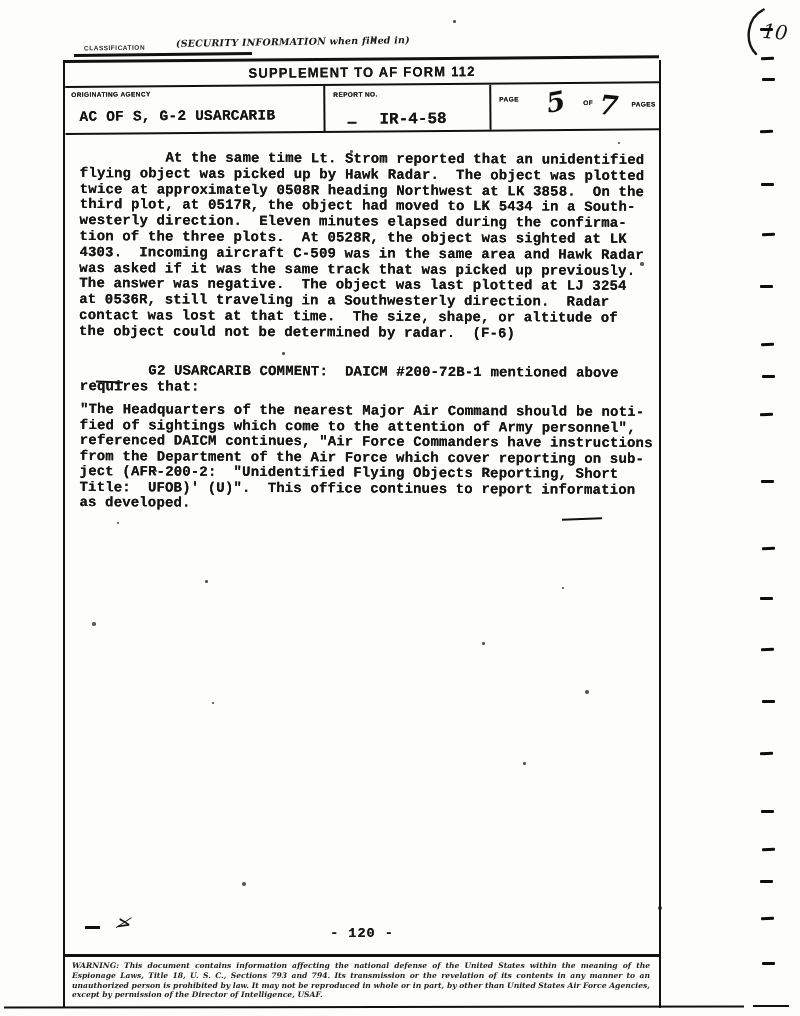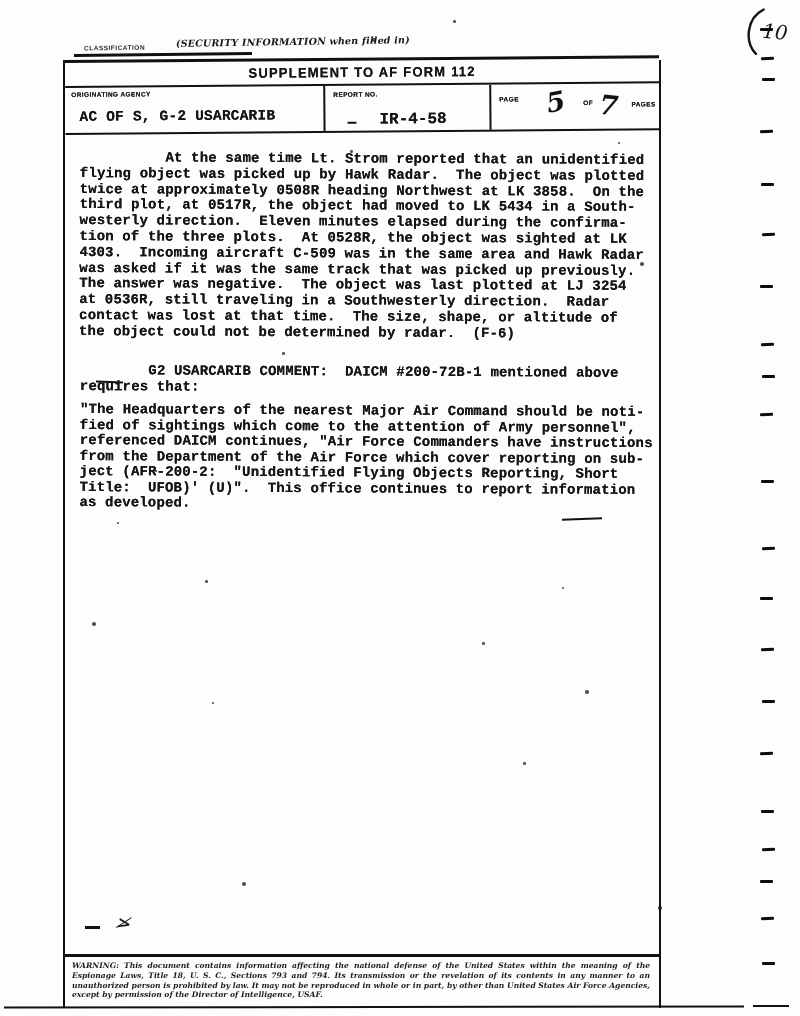--- a/index.html
+++ b/index.html
@@ -151,20 +151,21 @@
   <div class="body-text mono para2">        G2 USARCARIB COMMENT:  DAICM #200-72B-1 mentioned above
 requires that:</div>
   <div class="body-text mono para3">"The Headquarters of the nearest Major Air Command should be noti-
 fied of sightings which come to the attention of Army personnel",
 referenced DAICM continues, "Air Force Commanders have instructions
 from the Department of the Air Force which cover reporting on sub-
 ject (AFR-200-2:  "Unidentified Flying Objects Reporting, Short
 Title:  UFOB)' (U)".  This office continues to report information
 as developed.</div>
 
+  <div class="page-number mono">- 120 -</div>
 
   <div class="warning-box">
     <div class="warning-text">WARNING: This document contains information affecting the national defense of the United States within the meaning of the Espionage Laws, Title 18, U. S. C., Sections 793 and 794. Its transmission or the revelation of its contents in any manner to an unauthorized person is prohibited by law. It may not be reproduced in whole or in part, by other than United States Air Force Agencies, except by permission of the Director of Intelligence, USAF.</div>
   </div>
 </div>
 
 <div class="abs pen-dash"></div>
 <div class="abs pen-seven">≯</div>
 <div class="abs pen-underline-requires"></div>
 <div class="abs pen-underline-info"></div>

